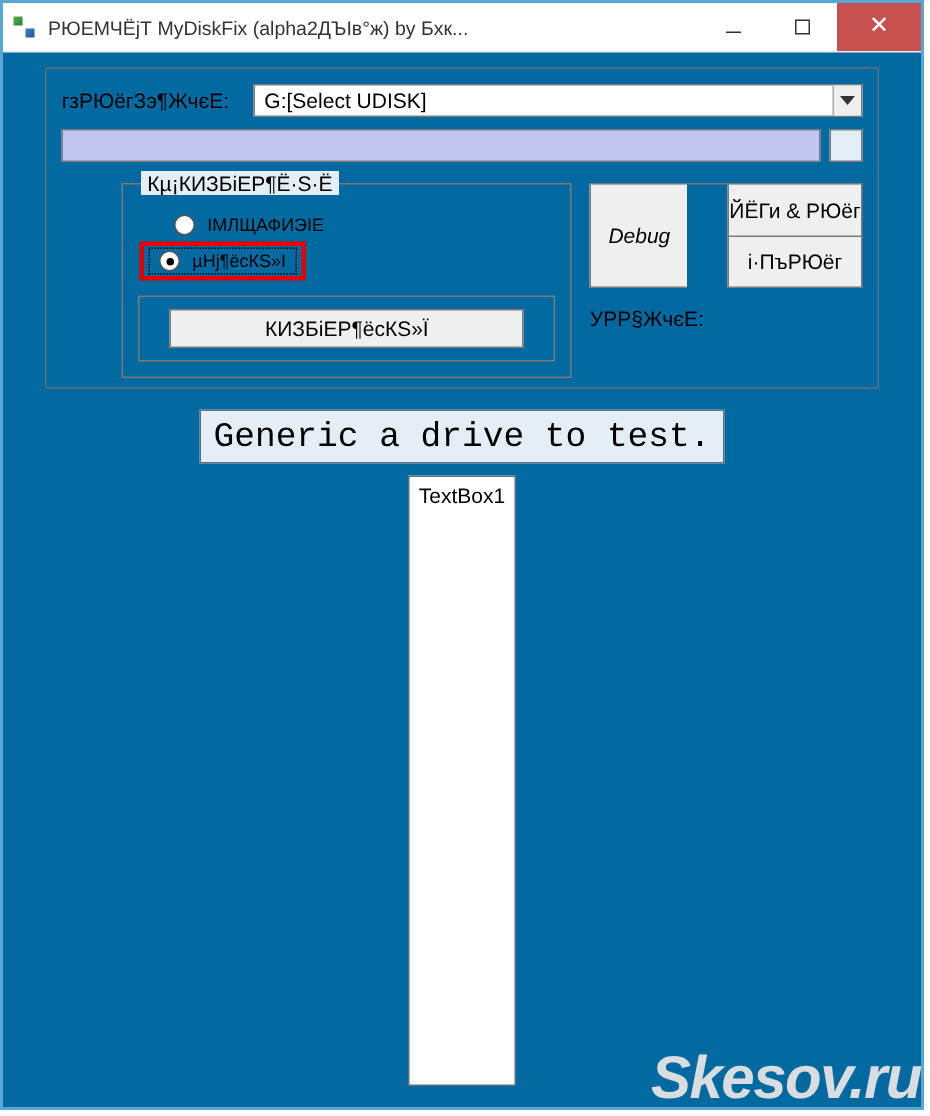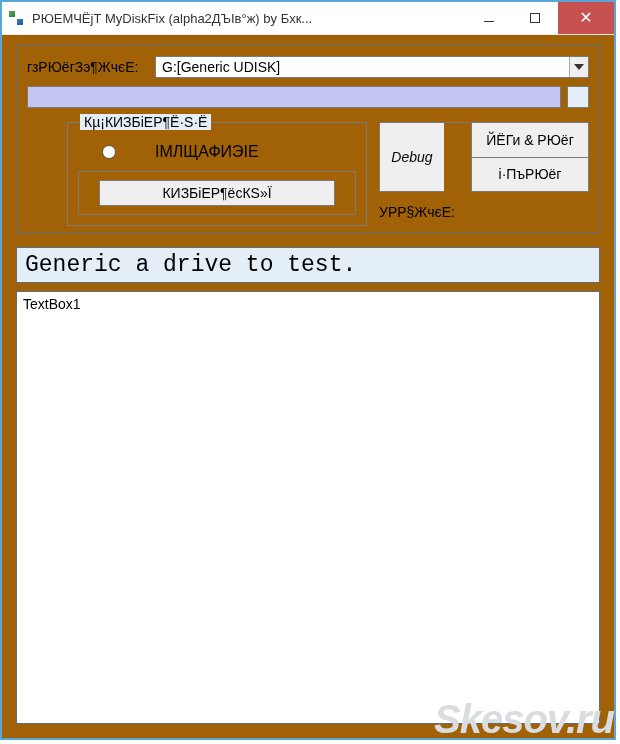--- a/index.html
+++ b/index.html
@@ -86,25 +86,26 @@
   .titlebar .close-x {
     color: #fff;
     font-size: 16px;
     line-height: 1;
   }
 
   
   .client {
     flex: 1;
     padding: 10px 14px 14px 14px;
-    background: #a16207;
+    background: #0369a1;
     box-sizing: border-box;
     position: relative;
     display: flex;
     flex-direction: column;
+    align-items: center;
   }
   .top-inner {
     border: 1px solid #5b6f82;
     padding: 10px 10px 6px 10px;
     box-sizing: border-box;
     display: flex;
     flex-direction: column;
   }
 
   
@@ -196,23 +197,22 @@
     top: -9px;
     left: 12px;
     background: #e3eef7;
     padding: 0 4px;
     font-size: 14px;
     color: #000;
   }
   .radio-row {
     display: flex;
     align-items: center;
-    font-size: 16px;
+    font-size: 12px;
     padding: 2px 2px;
-    gap: 31px;
   }
   .radio-dot {
     width: 12px;
     height: 12px;
     border: 1px solid #555;
     border-radius: 50%;
     margin-right: 8px;
     display: inline-flex;
     align-items: center;
     justify-content: center;
@@ -377,21 +377,21 @@
     </div>
   </div>
 
   <div class="client">
 
     <div class="top-inner">
 
       <div class="drive-row">
         <span class="drive-label">гзРЮёгЗэ¶ЖчєE:</span>
         <div class="drive-select">
-          <span class="selected">G:[Generic UDISK]</span>
+          <span class="selected">G:[Select UDISK]</span>
           <span class="dd-btn">
             <svg width="10" height="6" viewBox="0 0 10 6">
               <path d="M0 0 L10 0 L5 6 Z" fill="#333"></path>
             </svg>
           </span>
         </div>
       </div>
 
       <div class="progress-row">
         <div class="progress-bar"></div>
@@ -402,20 +402,28 @@
 
         <div class="left-col">
           <div class="groupbox">
             <span class="gb-title">Кµ¡КИЗБiЕР¶Ё·S·Ё</span>
 
             <div class="radio-row" style="margin-left:18px;">
               <span class="radio-dot"></span>
               <span>IМЛЩАФИЭIЕ</span>
             </div>
 
+            <div class="radio-row">
+              <span class="radio-highlight">
+                <span class="dotted-frame">
+                  <span class="radio-dot checked"></span>
+                  <span>µНj¶ёсКS»I</span>
+                </span>
+              </span>
+            </div>
 
             <div class="inner-panel">
               <button class="wide-btn">КИЗБiЕР¶ёсКS»Ї</button>
             </div>
           </div>
         </div>
 
         <div class="right-col">
           <div class="btn-block">
             <div class="debug-cell">Debug</div>

